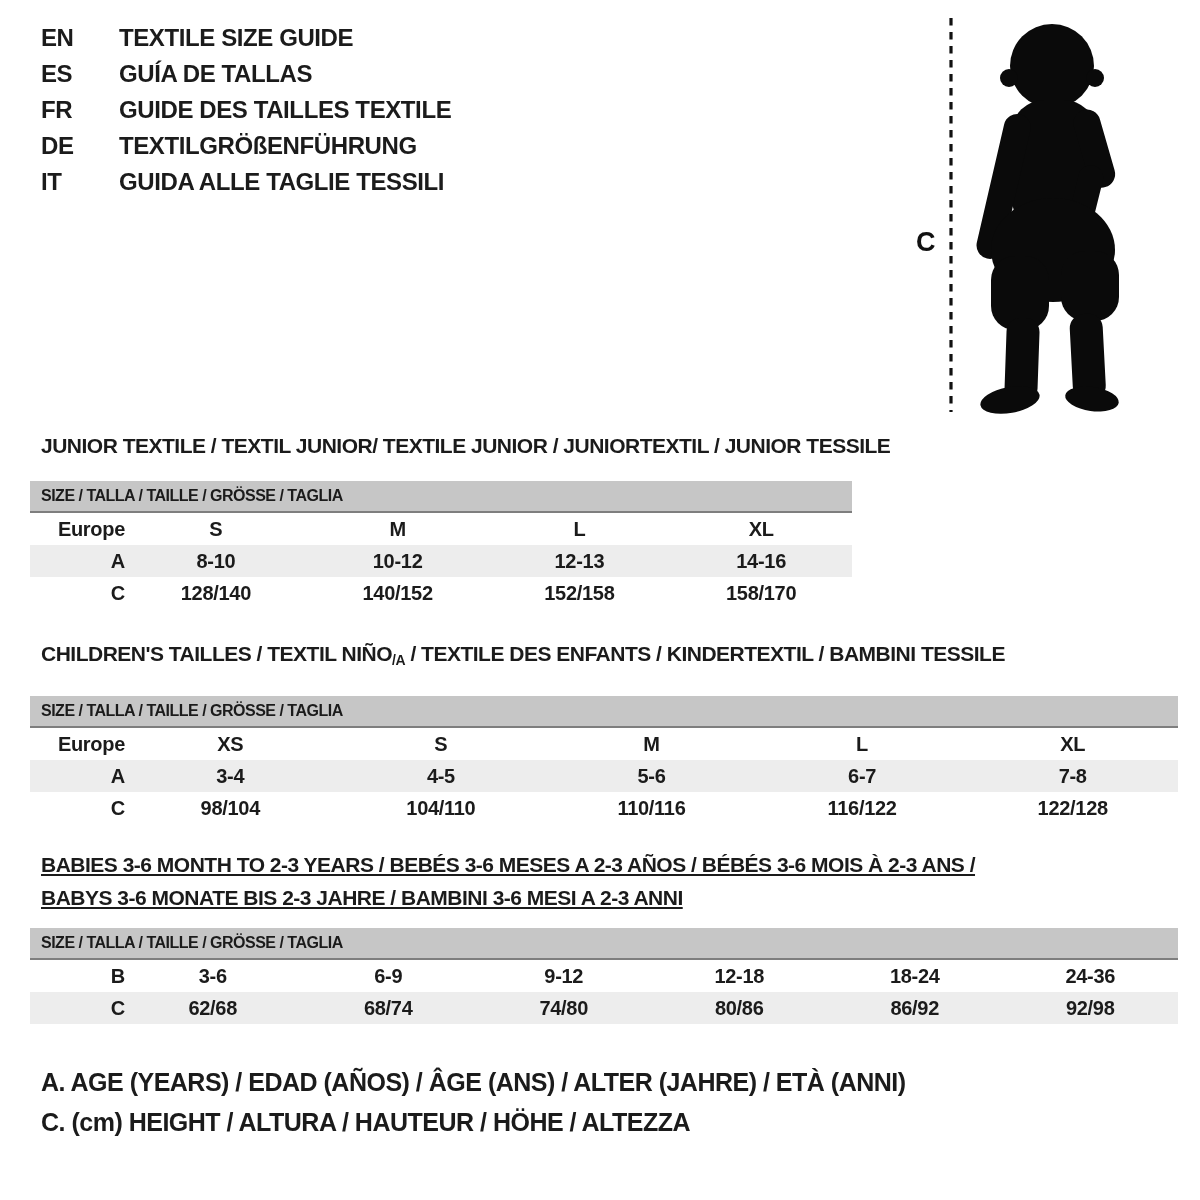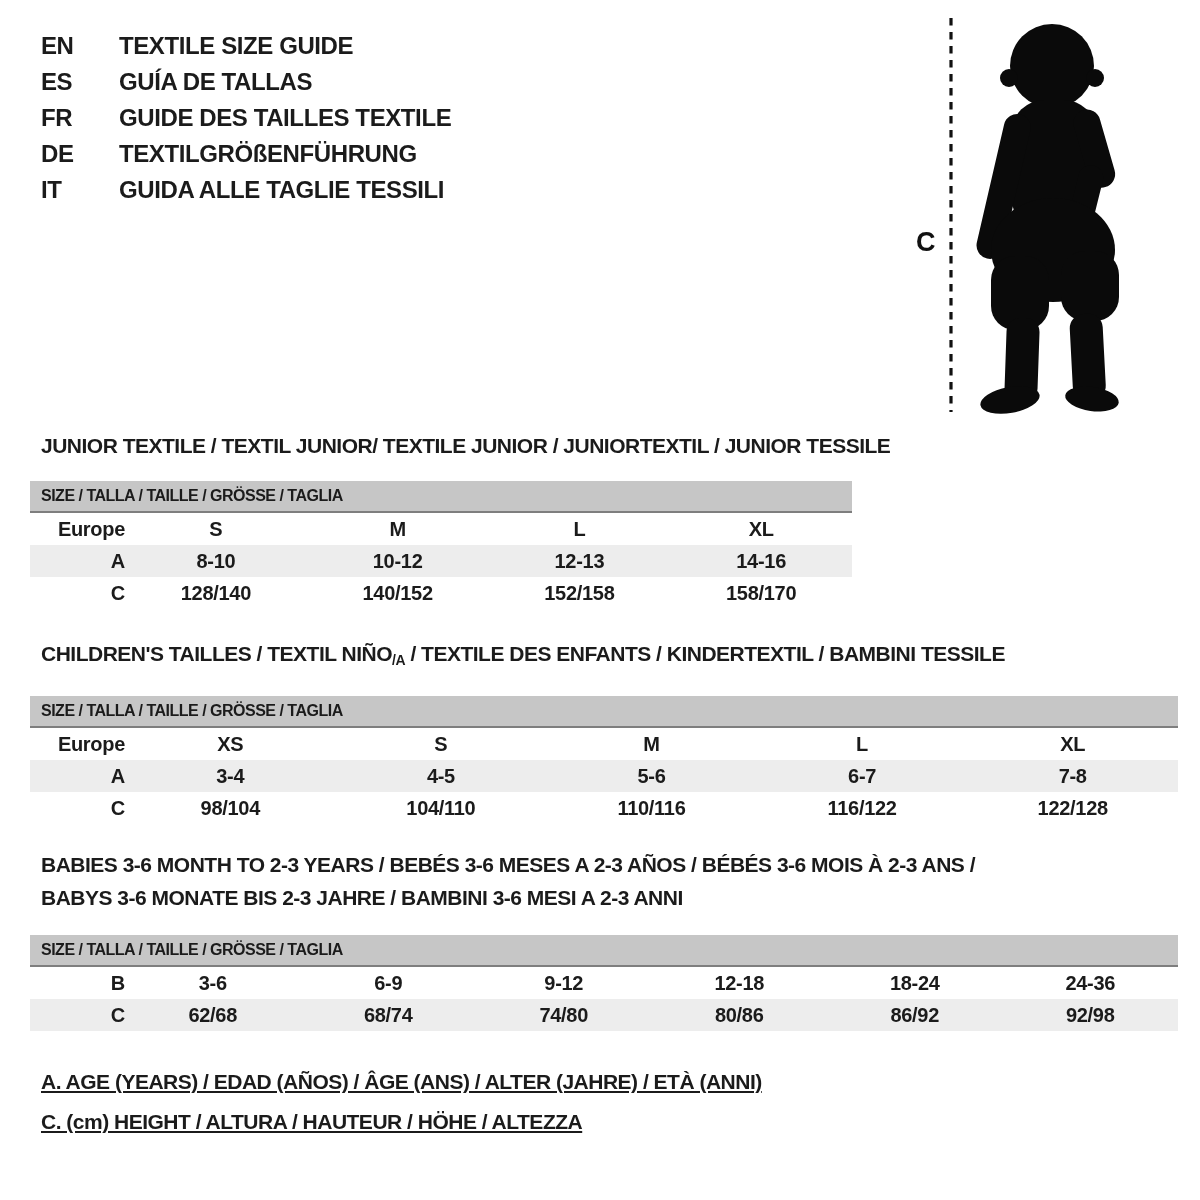--- a/index.html
+++ b/index.html
@@ -9,42 +9,42 @@
     width: 1200px;
     height: 1200px;
     background: #ffffff;
     font-family: "Liberation Sans", sans-serif;
     font-weight: bold;
     color: #1b1b1b;
     overflow: hidden;
   }
 
   
-  .lang-block { position: absolute; left: 41px; top: 28px; }
+  .lang-block { position: absolute; left: 41px; top: 20px; }
   .lang-row { display: flex; height: 36px; align-items: center; font-size: 24px; letter-spacing: -0.4px; }
   .lang-code { width: 78px; }
 
   
   .figure { position: absolute; left: 905px; top: 8px; width: 250px; height: 412px; }
 
   
   .section { position: absolute; left: 30px; }
   .sec-junior   { top: 433px; width: 822px; }
   .sec-children { top: 641px; width: 1148px; }
   .sec-babies   { top: 848px; width: 1148px; }
 
   .sec-heading {
     margin: 0 0 23px 11px;
     font-size: 21px;
     line-height: 25px;
     letter-spacing: -0.5px;
     white-space: nowrap;
   }
   .sec-babies .sec-heading { margin: 0 0 0 11px; line-height: 33px; }
-  .sec-babies .heading-wrap { margin-bottom: 21px; }
+  .sec-babies .heading-wrap { margin-bottom: 14px; text-decoration: underline; }
   .heading-sub { font-size: 14px; vertical-align: -4px; letter-spacing: -0.5px; }
 
   
   .size-table { border-collapse: collapse; width: 100%; table-layout: fixed; }
   .size-table col.label-col { width: 95px; }
   .size-table th.size-header {
     background: #c6c6c6;
     border-bottom: 2px solid #7e7e7e;
     text-align: left;
     font-size: 16px;
@@ -58,21 +58,21 @@
     font-size: 20px;
     text-align: center;
     letter-spacing: -0.3px;
     padding: 0;
   }
   .size-table td.row-label { text-align: right; padding-left: 11px; }
   .size-table tr.shaded td { background: #ededed; }
 
   
   .legend { position: absolute; left: 41px; top: 1062px; }
-  .legend-line { font-size: 21px; line-height: 40px; letter-spacing: -0.5px; white-space: nowrap; text-decoration: underline; }
+  .legend-line { font-size: 25px; line-height: 40px; letter-spacing: -0.5px; white-space: nowrap; }
 </style>
 </head>
 <body>
 
 <div class="page">
 
   <div class="lang-block">
     <div class="lang-row">
       <span class="lang-code">EN</span>
       <span class="lang-title">TEXTILE SIZE GUIDE</span>

